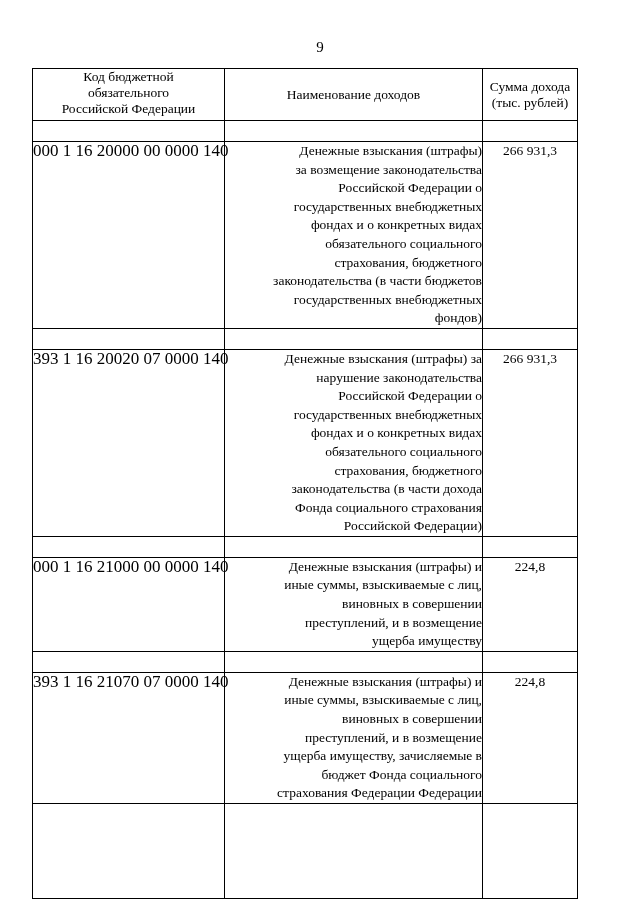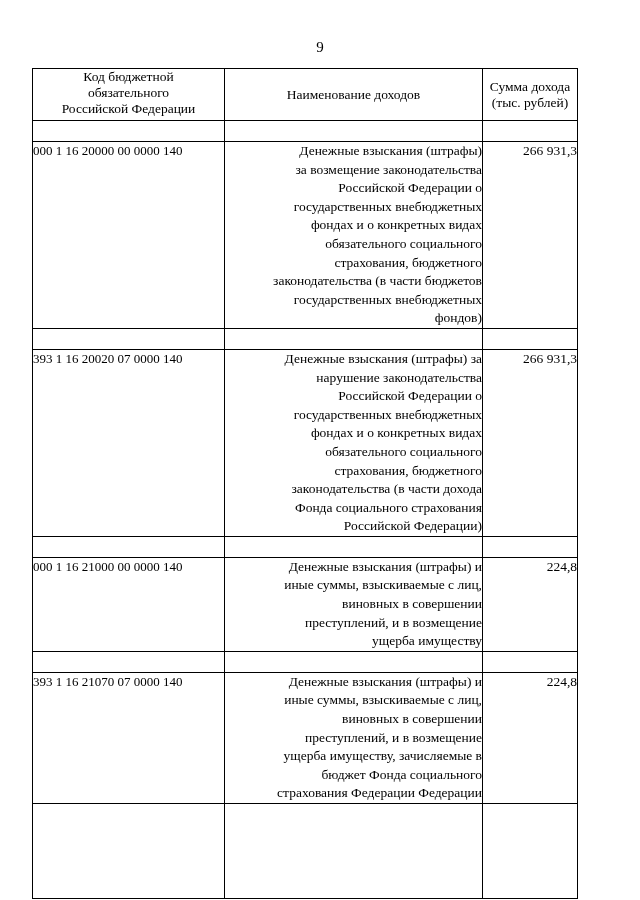--- a/index.html
+++ b/index.html
@@ -63,38 +63,38 @@
   .col-code { width: 192px; }
   .col-name { width: 258px; }
   .col-sum  { width: 95px; }
 
   
   .body-row td {
     border-top: none;
     border-bottom: none;
   }
   .code-cell {
-    font-size: 13px;
+    font-size: 17px;
     line-height: 18.6px;
     padding: 0 6px 0 6px;
     text-align: left;
     white-space: nowrap;
     margin-left: 44px;
   }
   .name-cell {
     font-size: 13.5px;
     line-height: 18.6px;
     padding: 0 4px 0 8px;
     text-align: right;
   }
   .sum-cell {
     font-size: 13.5px;
     line-height: 18.6px;
     padding: 0 8px 0 4px;
-    text-align: right;
+    text-align: center;
     vertical-align: bottom;
   }
   .spacer-row td {
     border-top: none;
     border-bottom: none;
     height: 20px;
   }
   .tail-row td {
     border-top: none;
     border-bottom: 1px solid #000000;

